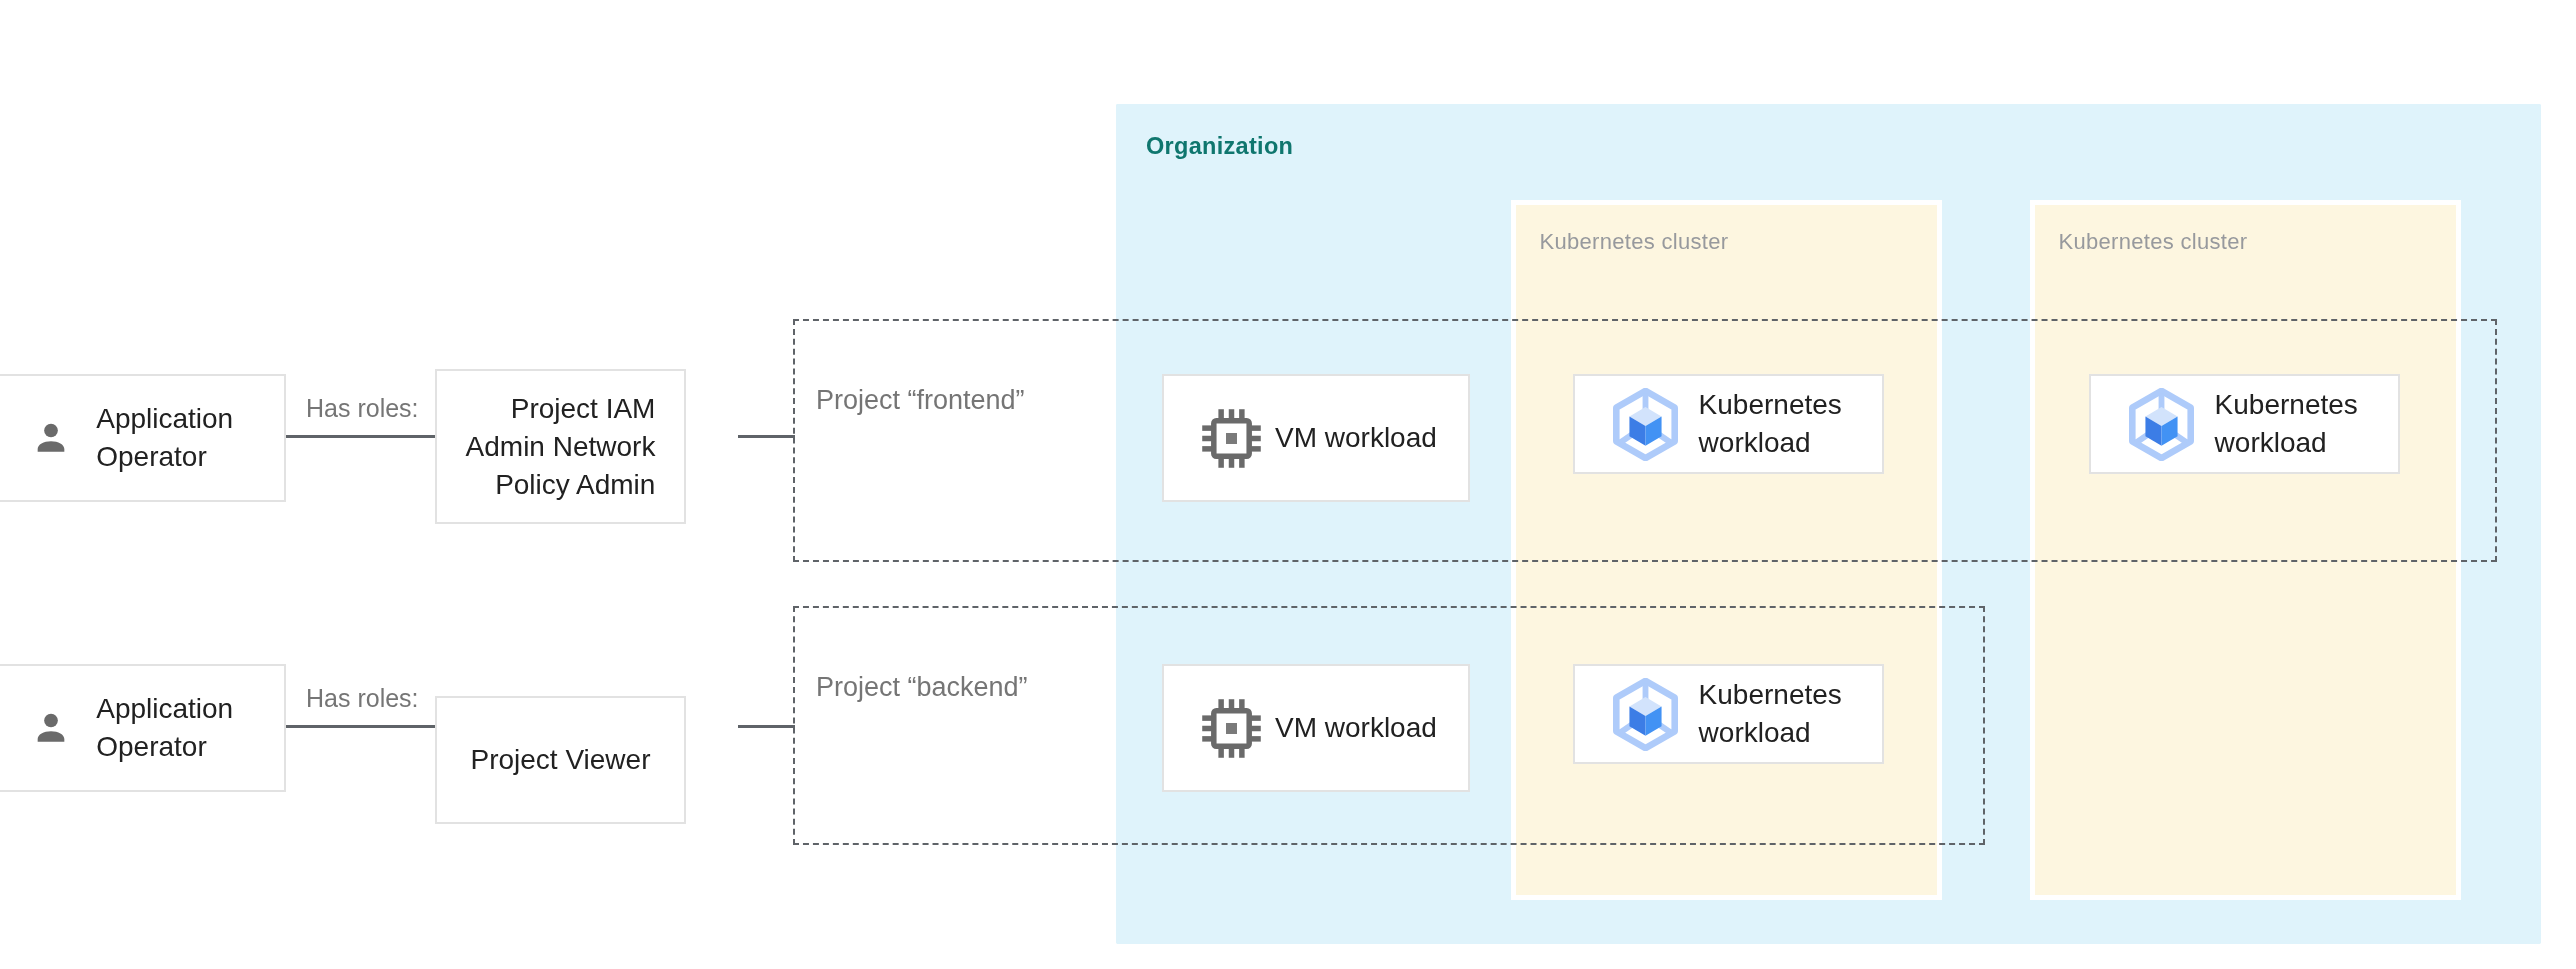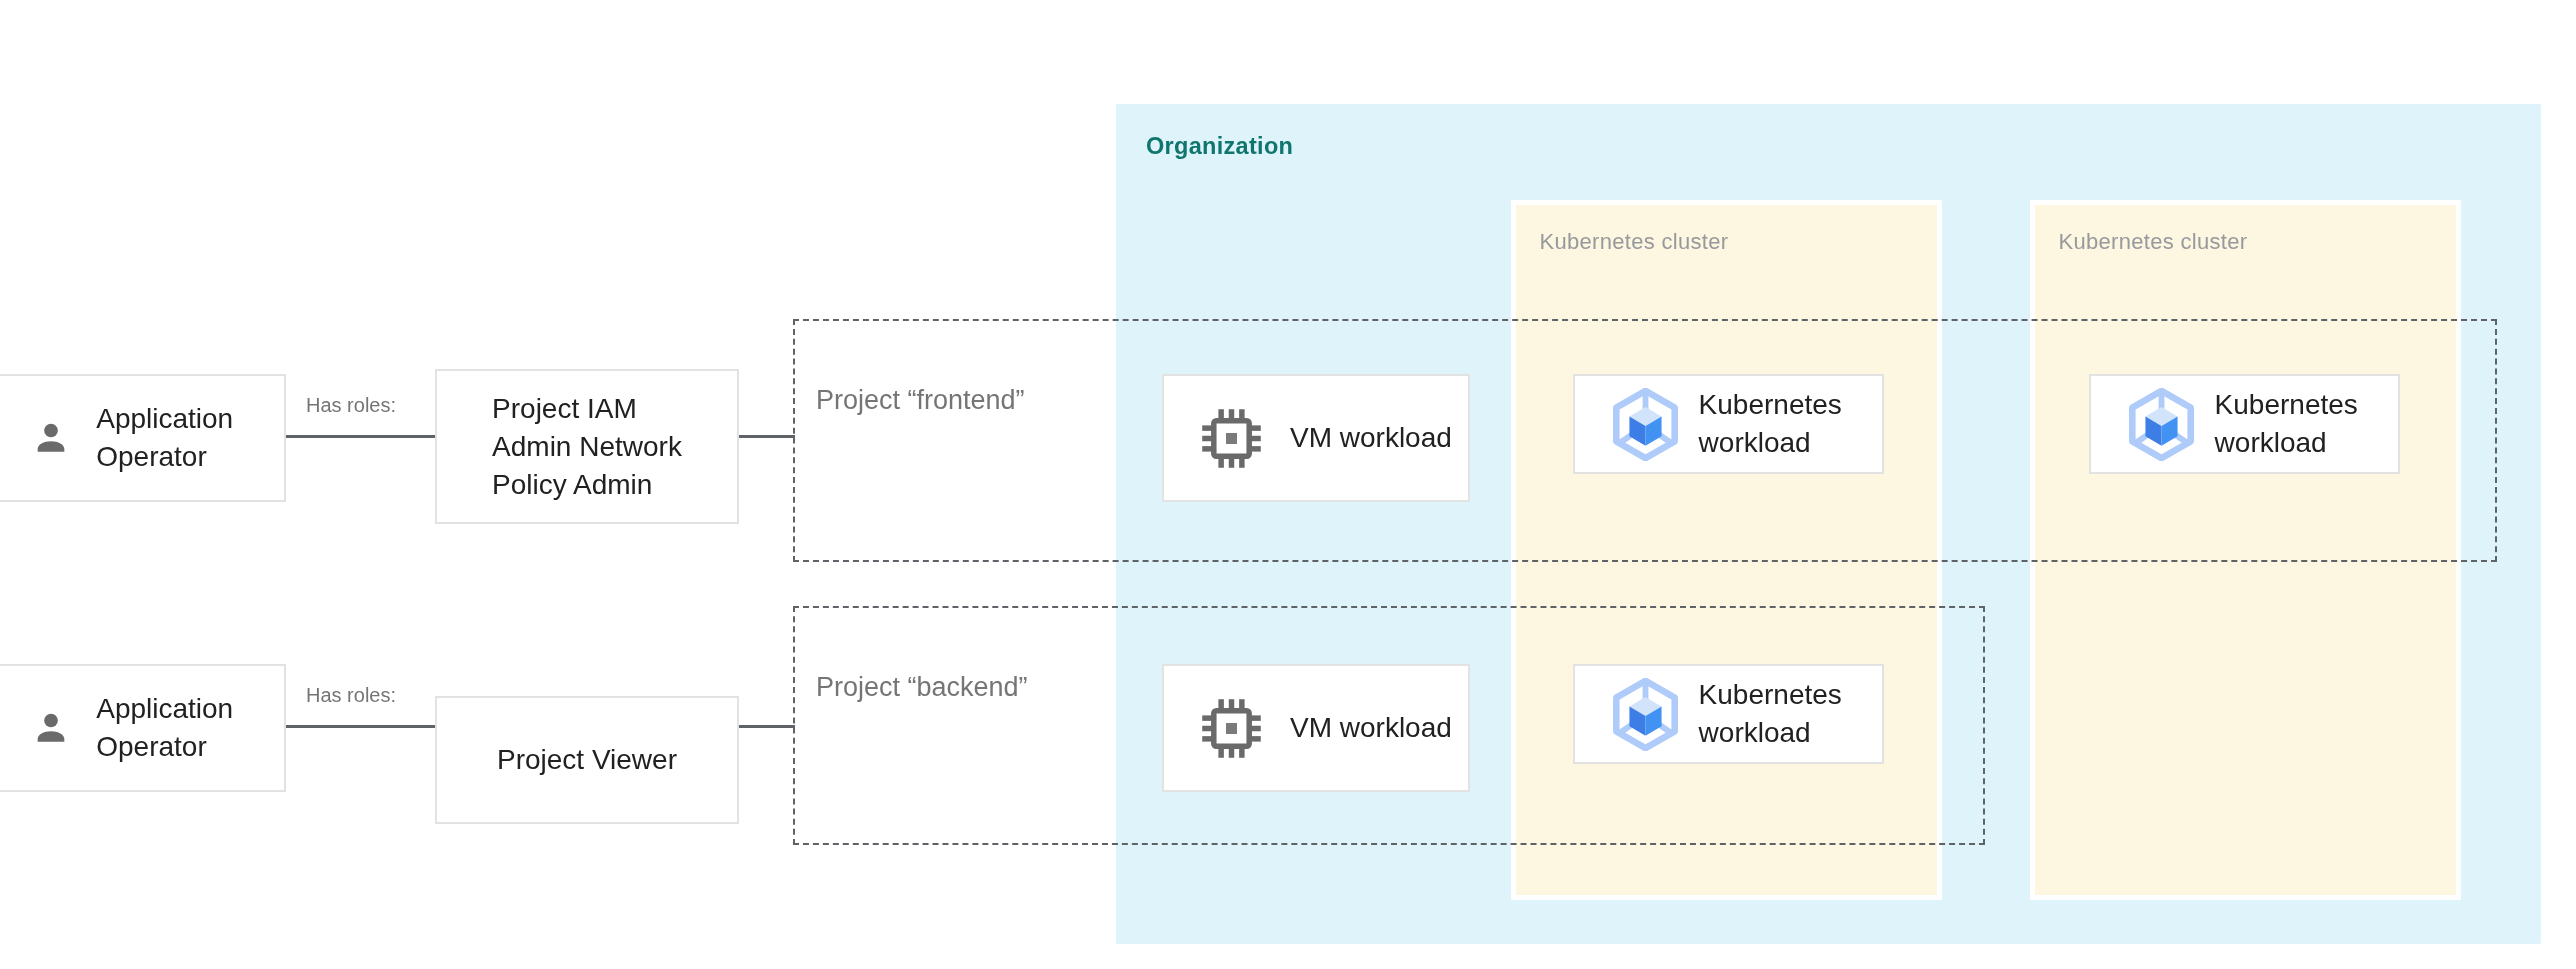--- a/index.html
+++ b/index.html
@@ -42,38 +42,38 @@
   }
   
   .node{
     position:absolute;background:#ffffff;border:2.1px solid #E2E2E2;
     box-sizing:border-box;display:flex;align-items:center;
     color:#212121;font-size:28px;line-height:38px;
   }
   .actor-box{left:-2.8px;width:289px;height:128px;padding-left:32px;gap:25px;}
   .actor-box.r1{top:374px;}
   .actor-box.r2{top:664px;}
-  .role-box{left:435px;width:304px;justify-content:center;text-align:left;}
+  .role-box{left:435px;width:251px;justify-content:center;text-align:right;}
   .role-box.r1{top:369px;height:155px;}
   .role-box.r2{top:696px;height:128px;}
-  .vm-box{left:1162px;width:308px;height:128px;padding-left:37px;gap:28px;}
+  .vm-box{left:1162px;width:308px;height:128px;padding-left:37px;gap:13px;}
   .k8s-box{width:311px;height:100px;padding-left:34px;gap:16.6px;}
   .vm-box.r1,.k8s-box.r1{top:374px;}
   .vm-box.r2,.k8s-box.r2{top:664px;}
   .k8s-c1{left:1573px;}
   .k8s-c2{left:2089px;}
   .node .txt{white-space:nowrap;}
   
   .conn{position:absolute;height:2.8px;background:#5F6368;}
   .conn-a1{left:286px;top:435px;width:151px;}
   .conn-b1{left:738px;top:435px;width:57px;}
   .conn-a2{left:286px;top:725px;width:151px;}
   .conn-b2{left:738px;top:725px;width:57px;}
   .rel-label{
-    position:absolute;font-size:20px;color:#757575;white-space:nowrap;
+    position:absolute;font-size:25px;color:#757575;white-space:nowrap;
   }
   .rel1{left:306px;top:394px;}
   .rel2{left:306px;top:684px;}
   .icon{flex:0 0 auto;display:block;}
 </style>
 </head>
 <body>
 
 <svg width="0" height="0" style="position:absolute">
   <defs>

